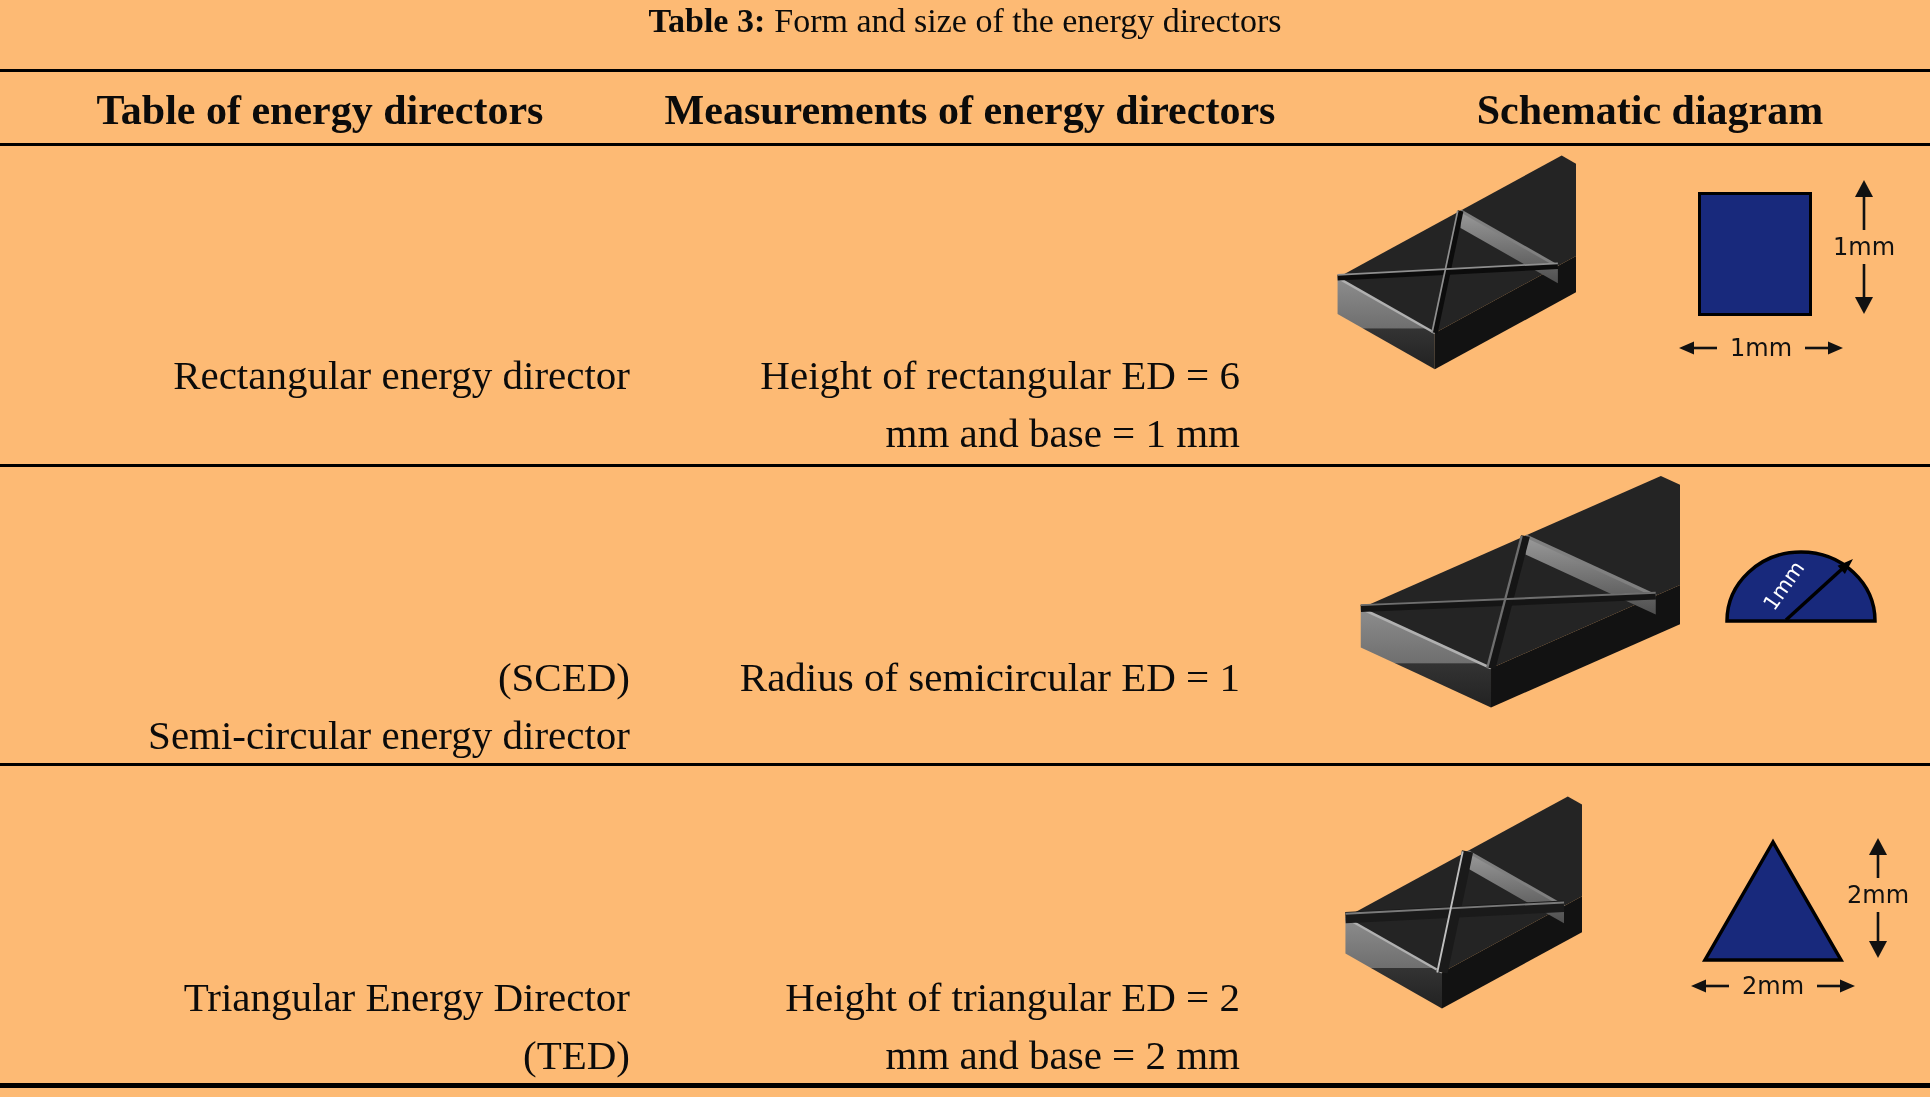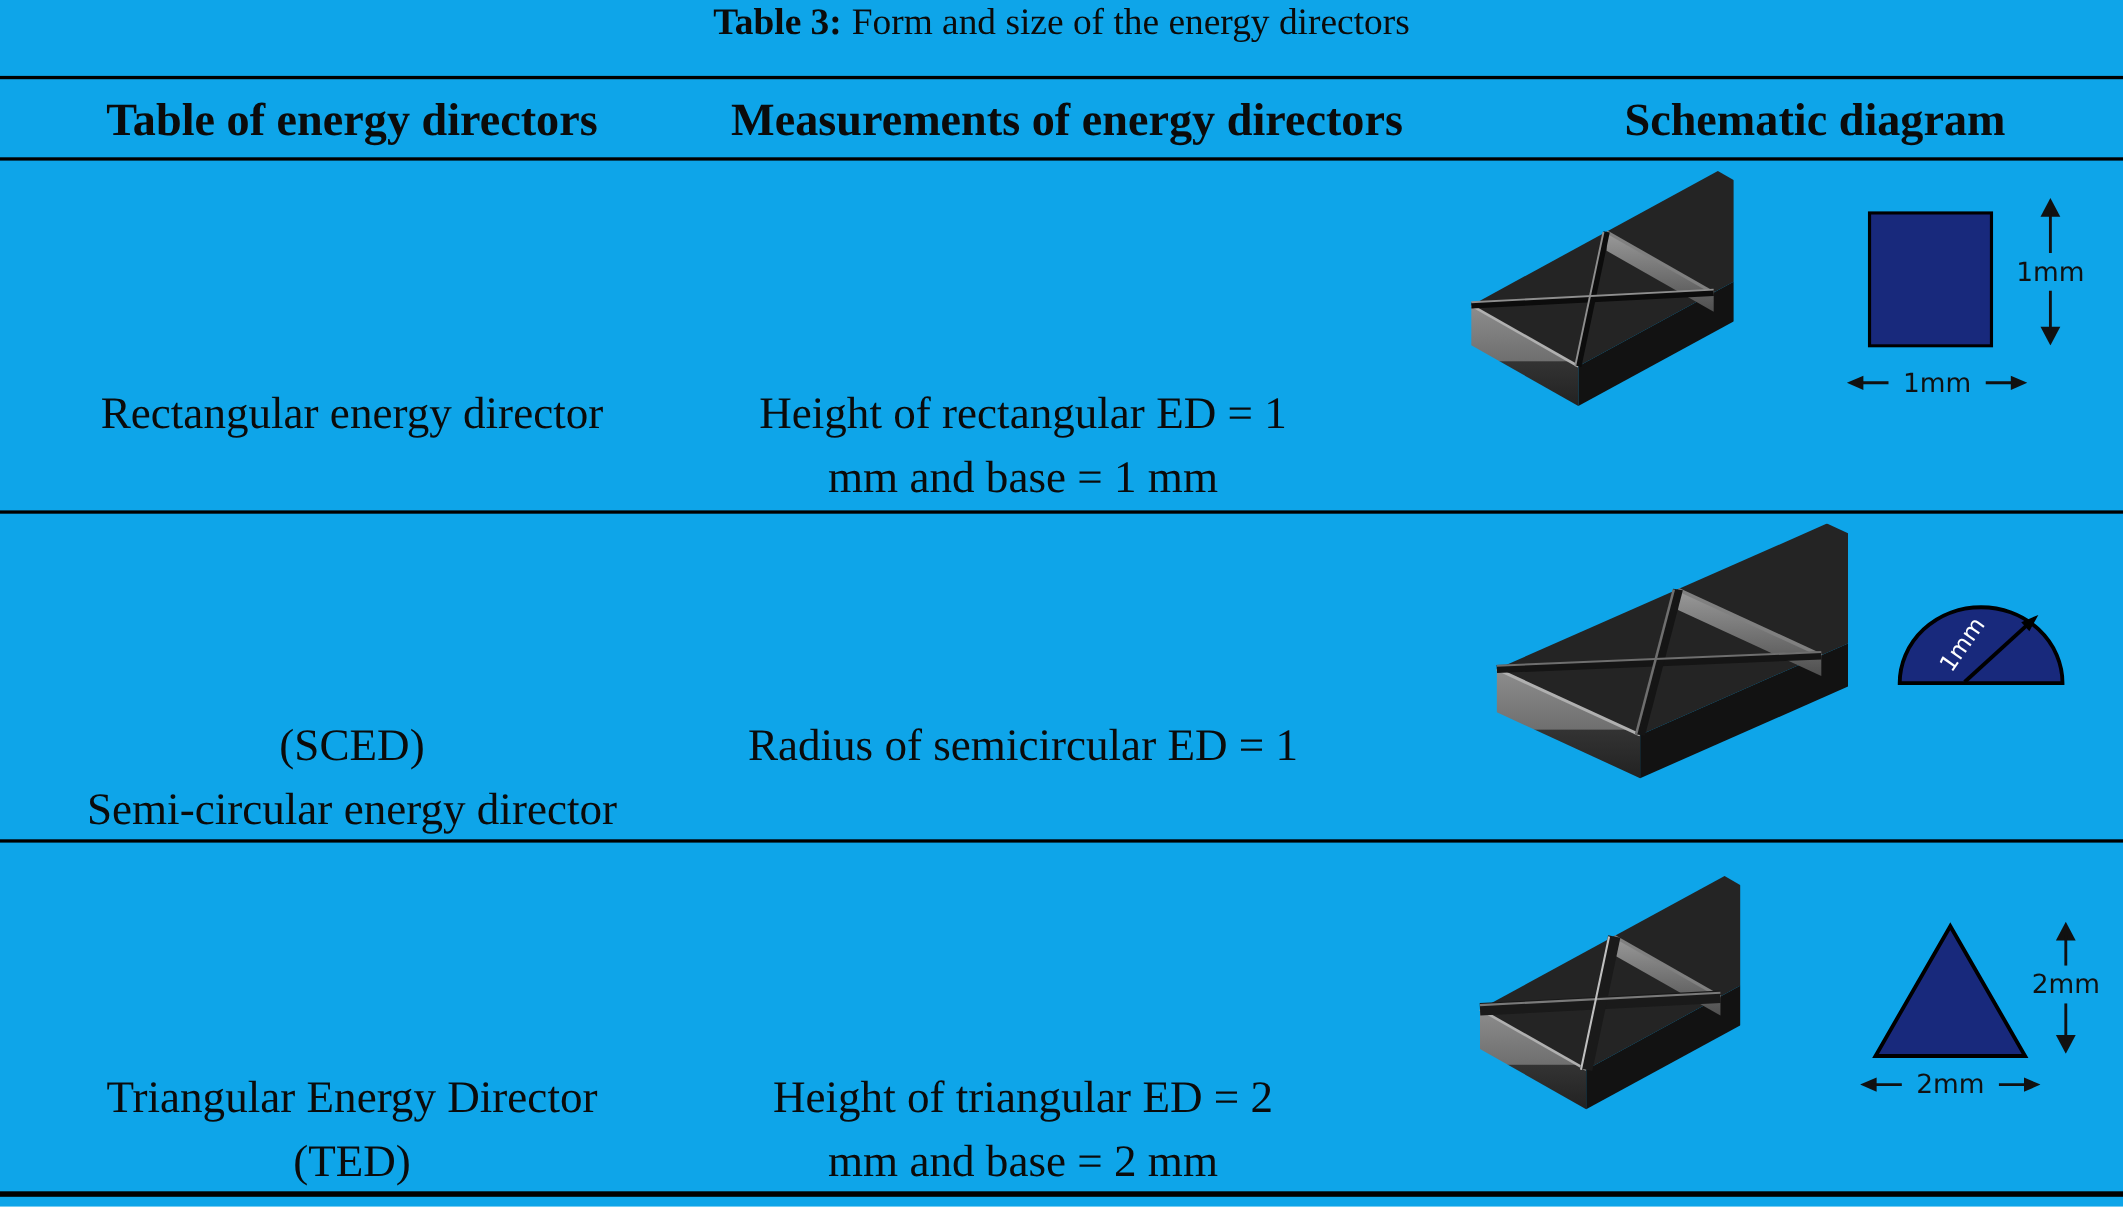--- a/index.html
+++ b/index.html
@@ -1,23 +1,23 @@
 <!DOCTYPE html>
 <html><head>
 <meta charset="utf-8">
 <style>
   html,body{margin:0;padding:0;background:#ffffff;}
-  .page{position:relative;width:1930px;height:1097px;background:#0ea5e9;overflow:hidden;
+  .page{position:relative;width:1930px;height:1097px;background:#fdba74;overflow:hidden;
         font-family:"Liberation Serif",serif;color:#0b0b0b;}
   .caption{position:absolute;top:2px;left:0;width:100%;text-align:center;font-size:34px;white-space:nowrap;}
   .caption .cap-label{font-weight:bold;}
   .caption .cap-text{margin-left:9px;}
   .rule{position:absolute;left:0;width:1930px;background:#000;}
   .th{position:absolute;top:86px;font-size:42px;font-weight:bold;text-align:center;white-space:nowrap;}
-  .cell{position:absolute;text-align:center;font-size:41px;line-height:58px;white-space:nowrap;}
+  .cell{position:absolute;text-align:right;font-size:41px;line-height:58px;white-space:nowrap;}
   .cell span{display:block;}
   .type-cell{left:10px;width:620px;}
   .meas-cell{left:620px;width:620px;}
   .abs{position:absolute;}
   .dim-label{font-family:"DejaVu Sans",sans-serif;font-size:24px;color:#111;line-height:1;}
   .vdim{position:absolute;display:flex;flex-direction:column;align-items:center;gap:5px;}
   .hdim{position:absolute;display:flex;flex-direction:row;align-items:center;justify-content:center;gap:13px;}
   .plate-r1 .xw{stroke-width:6;}
   .plate-r2 .xw{stroke-width:7;}
   .plate-r3 .xw{stroke-width:12;}
@@ -54,21 +54,21 @@
   <div class="rule" style="top:1083px;height:5px;"></div>
 
   <div class="th" style="left:0;width:640px;">Table of energy directors</div>
   <div class="th" style="left:640px;width:660px;">Measurements of energy directors</div>
   <div class="th" style="left:1330px;width:640px;">Schematic diagram</div>
 
   <div class="cell type-cell" style="top:346px;">
     <span>Rectangular energy director</span>
   </div>
   <div class="cell meas-cell" style="top:346px;">
-    <span>Height of rectangular ED = 1</span>
+    <span>Height of rectangular ED = 6</span>
     <span>mm and base = 1 mm</span>
   </div>
 
   <svg class="abs plate-r1" style="left:1328px;top:148px;" width="248" height="244" viewBox="0 0 260 240">
     <path d="M10,128 L245,0 L347,58 L112,186 Z" fill="#242424"></path>
     <path d="M112,186 L347,58 L347,96 L112,224 Z" fill="#121212"></path>
     <path d="M10,128 L112,186 L112,224 L10,166 Z" fill="url(#endGrad)"></path>
     <line x1="10" y1="128" x2="112" y2="186" stroke="#b0b0b0" stroke-width="2.5"></line>
     <path d="M139,58 L241,116 L241,134 L139,76 Z" fill="url(#ridgeGrad)"></path>
     <line x1="139" y1="58" x2="241" y2="116" stroke="#808080" stroke-width="3"></line>

